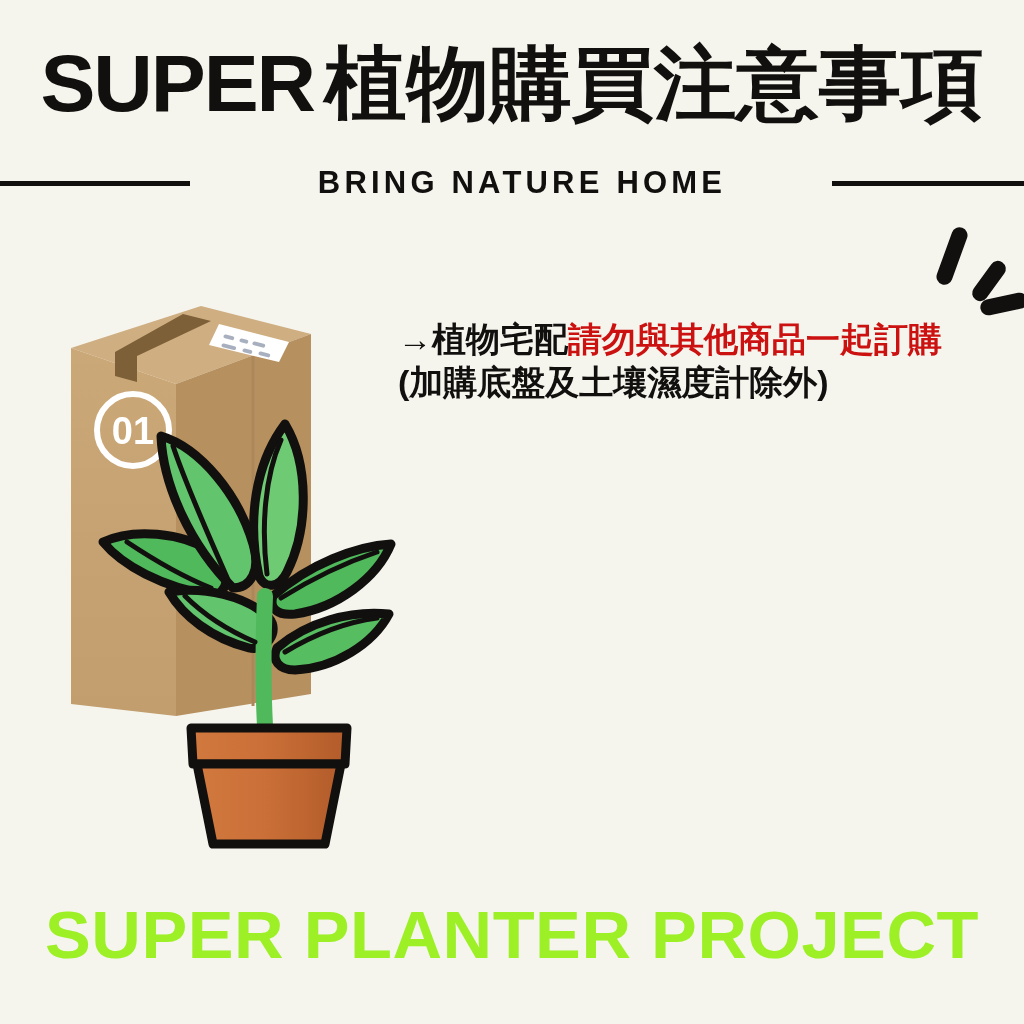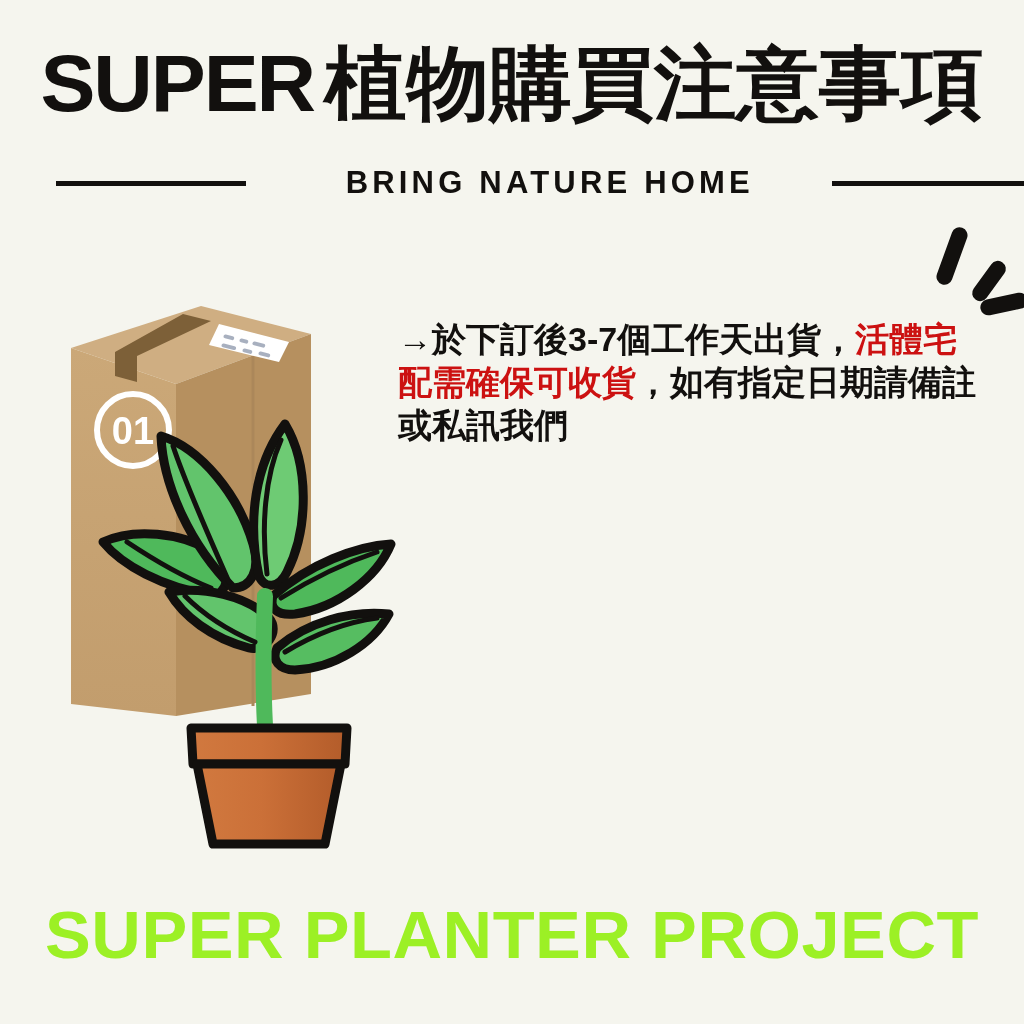--- a/index.html
+++ b/index.html
@@ -44,21 +44,21 @@
   }
 
   .subtitle-row {
     position: absolute;
     left: 0;
     right: 0;
     top: 160px;
     height: 46px;
     display: flex;
     align-items: center;
-    justify-content: flex-end;
+    justify-content: space-between;
   }
   .rule {
     height: 5px;
     background: #12100e;
     flex: 0 0 auto;
   }
   .rule-left  { width: 190px; margin-right: 100px; }
   .rule-right { width: 192px; margin-left: 78px; }
   .subtitle {
     font-size: 31px;
@@ -221,23 +221,23 @@
         </g>
 
         <path d="M150 432 L306 432 L304 468 L152 468 Z" fill="url(#potGrad)"></path>
         <path d="M156 468 L300 468 L284 548 L172 548 Z" fill="url(#potGrad)"></path>
       </g>
     </svg>
   </div>
 
   <div class="notes">
 
-
-
-    <div class="note note-3">
-      <span>→於下訂後3-7個工作天出貨，</span><span class="hl">活體宅配需確保可收貨</span><span>，如有指定日期請備註或私訊我們</span>
+    <div class="note note-1">
+      <span>→植物宅配</span><span class="hl">請勿與其他商品一起訂購</span><span>(加購底盤及土壤濕度計除外)</span>
     </div>
 
+
+
   </div>
 
   <div class="footer">SUPER PLANTER PROJECT</div>
 
 </div>
 
 </body></html>

